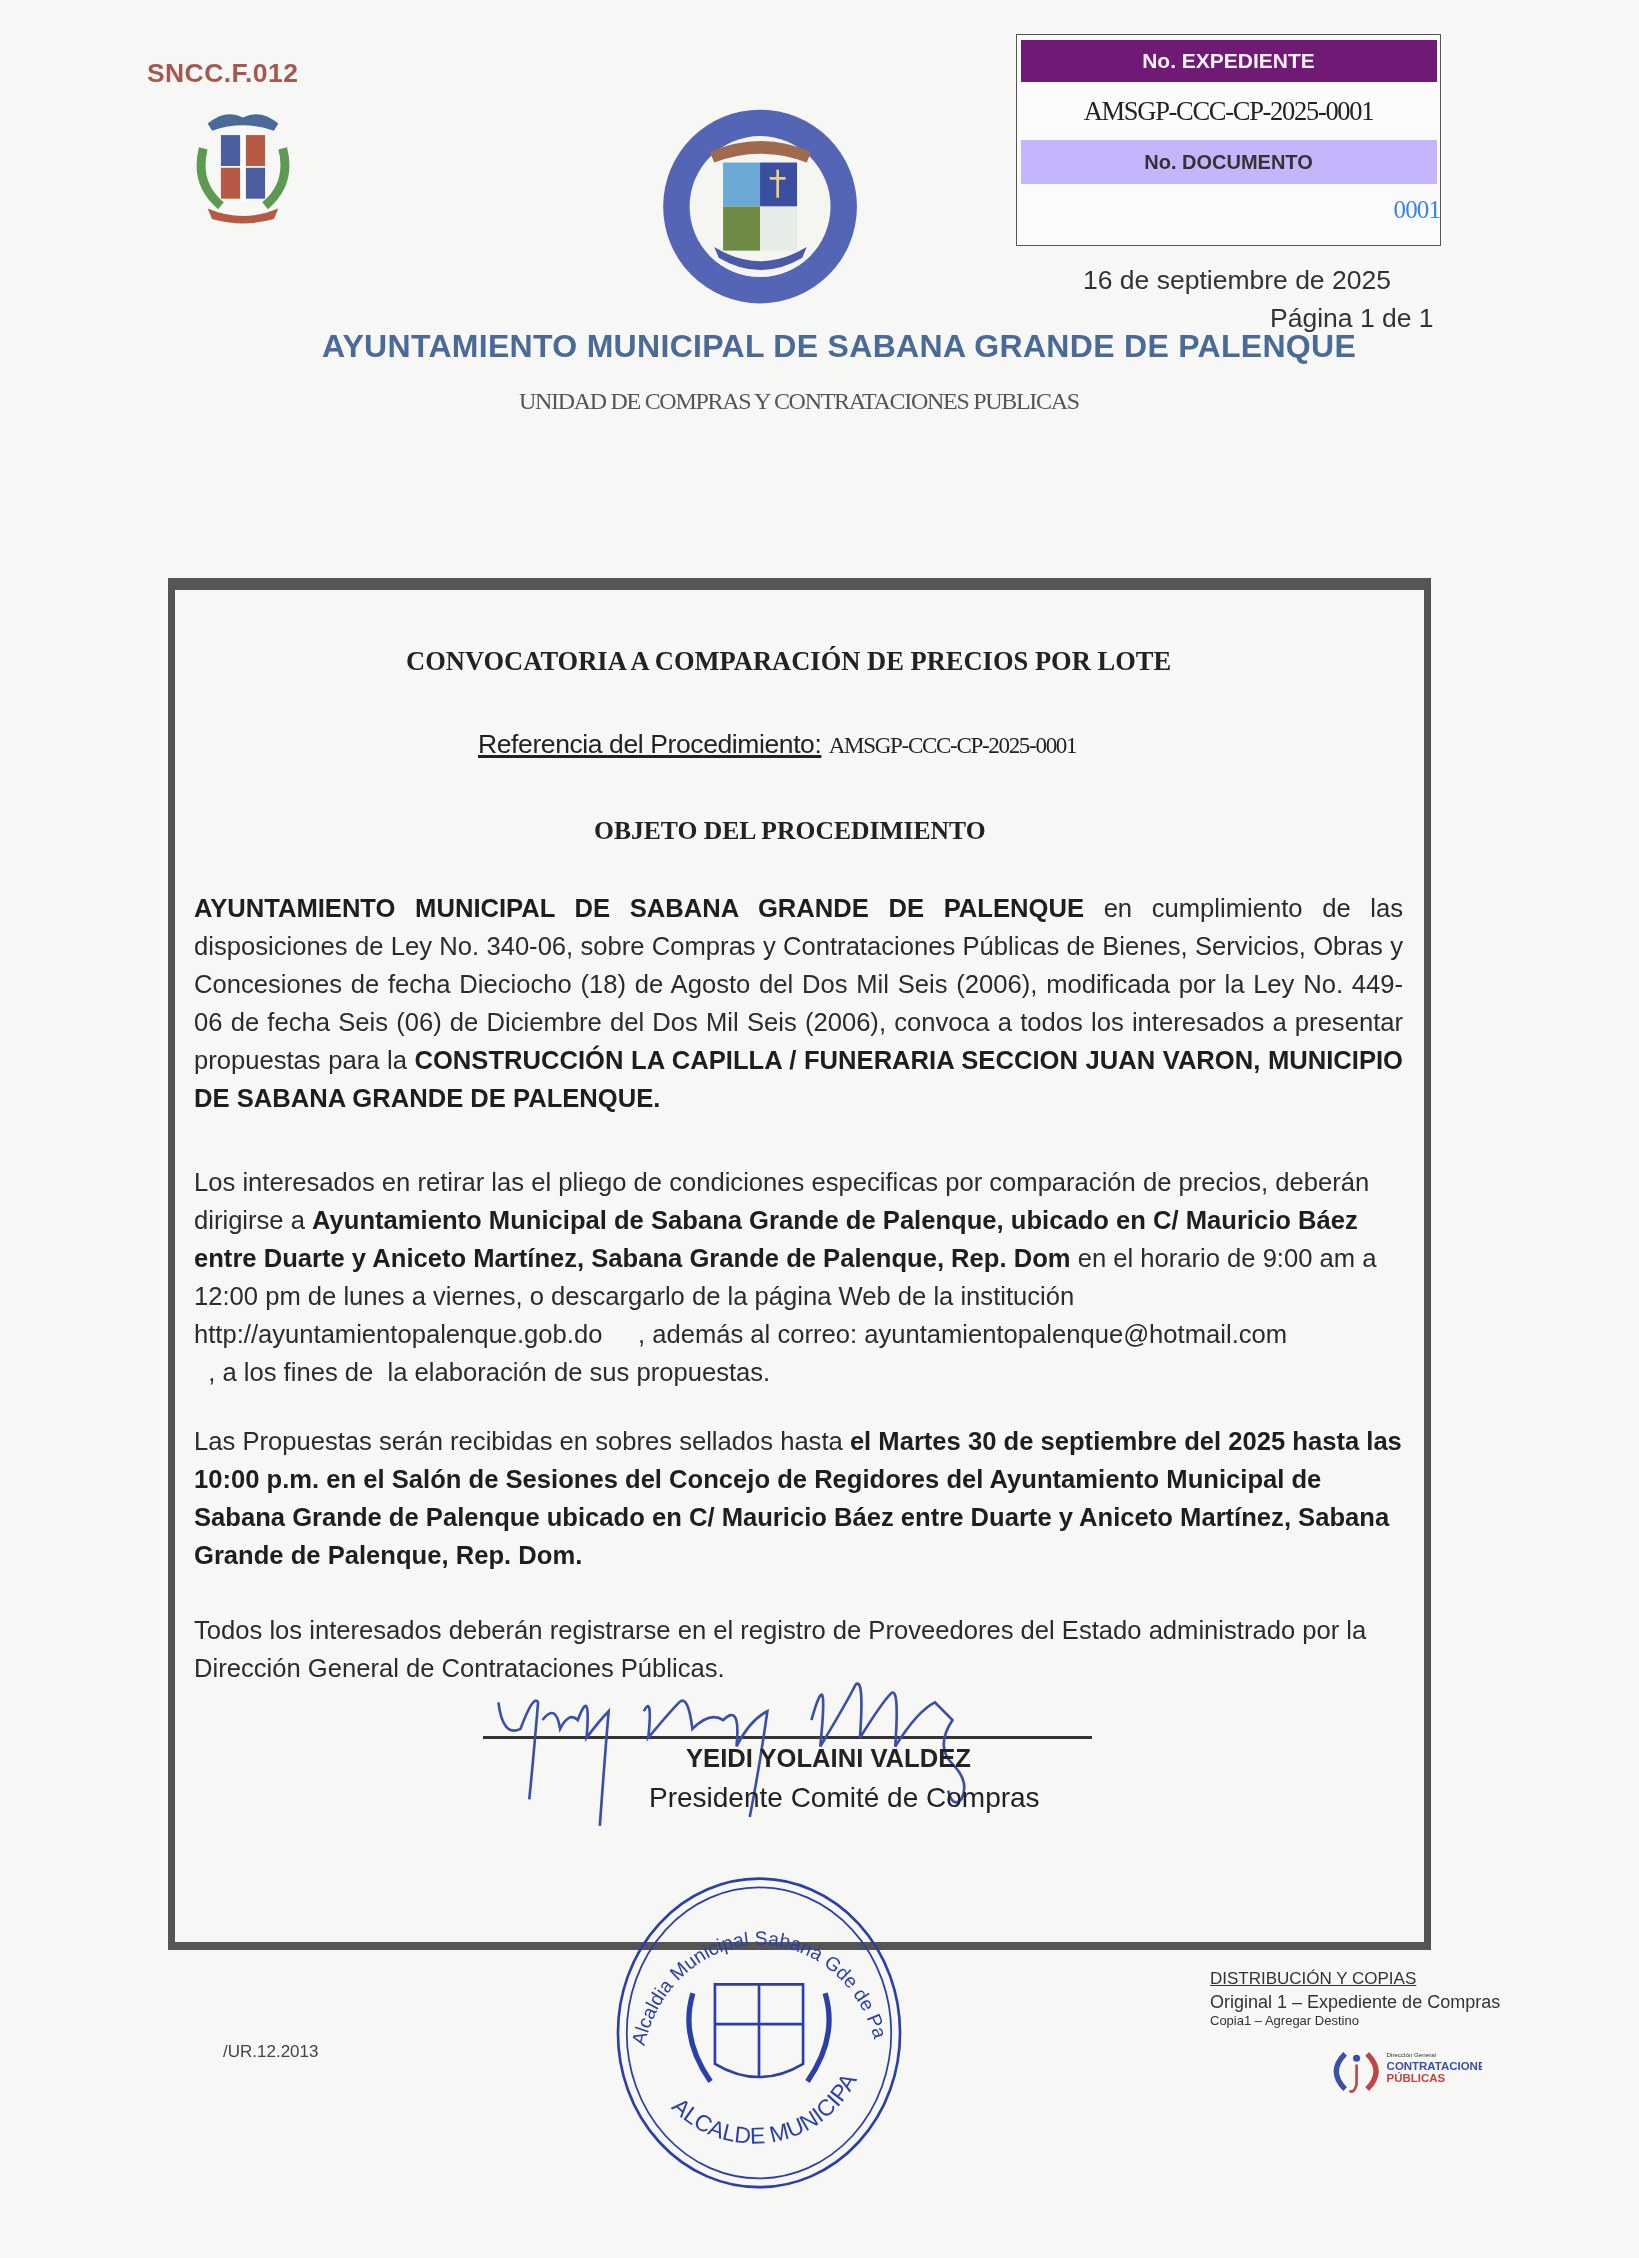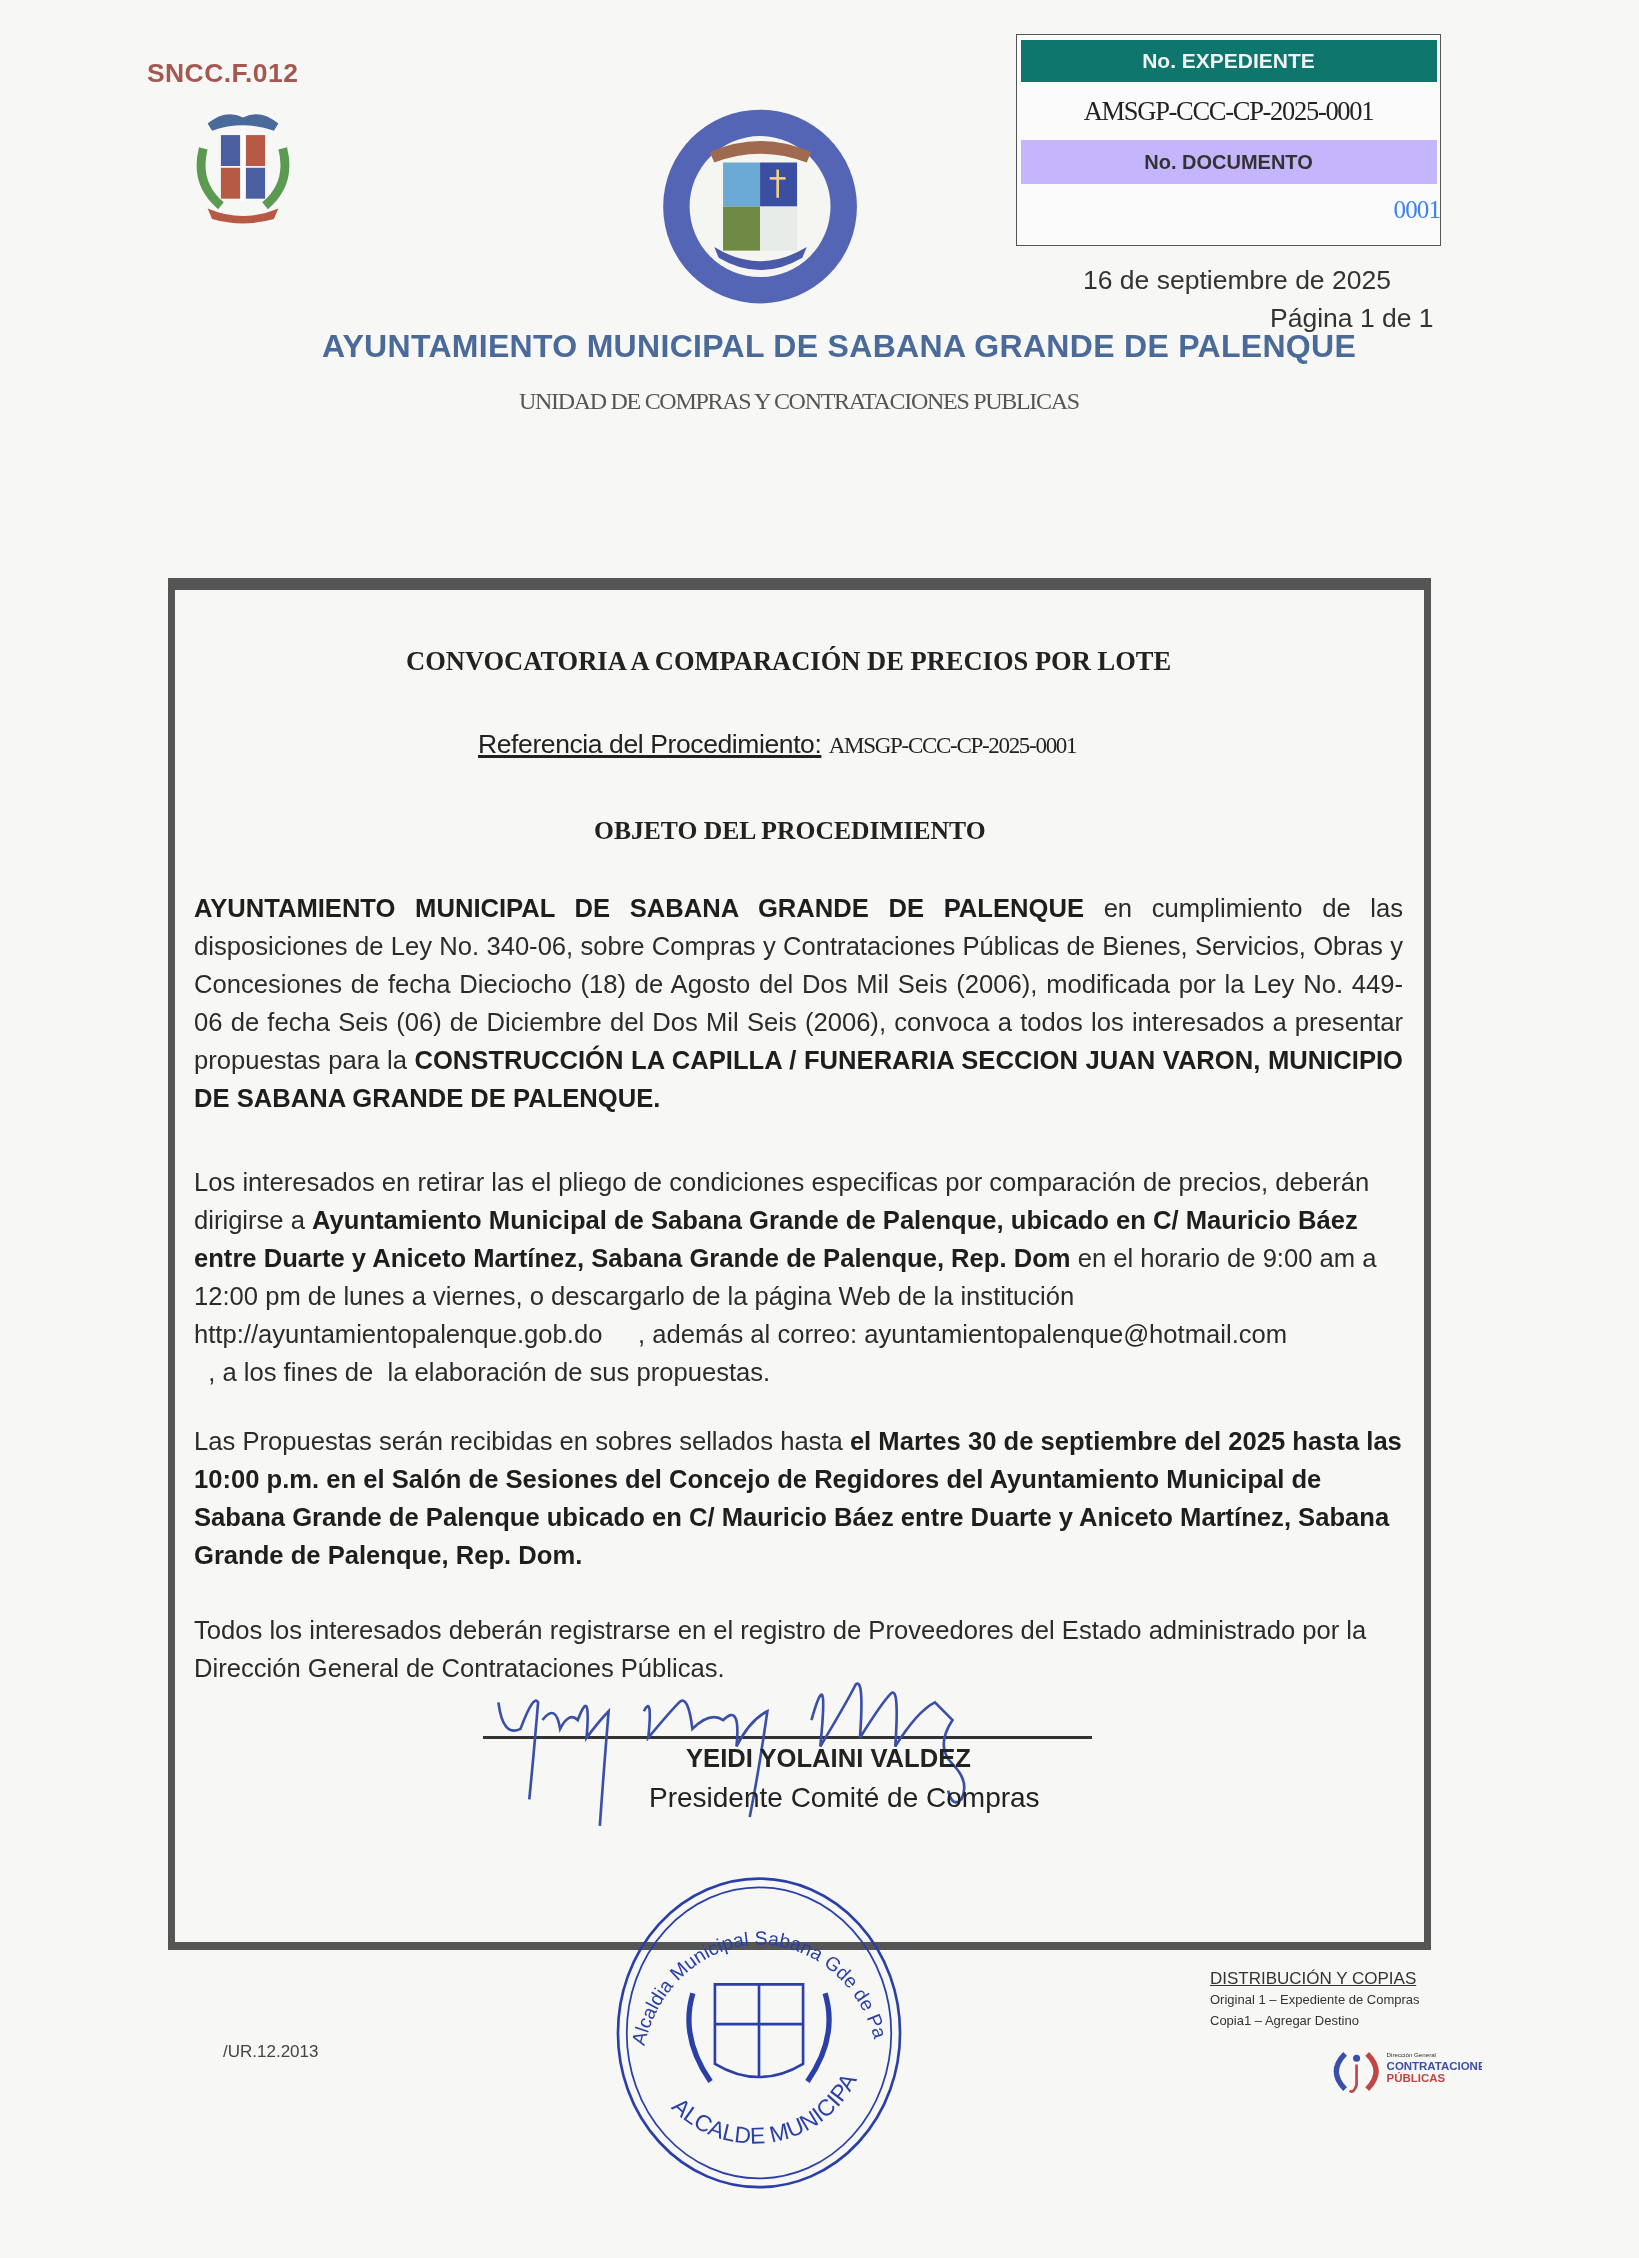--- a/index.html
+++ b/index.html
@@ -13,21 +13,21 @@
 
   
   .form-code { left: 147px; top: 58px; font-size: 26.5px; font-weight: bold; color: #a5584f; letter-spacing: 0.4px; }
   .coat-left { left: 190px; top: 104px; width: 106px; height: 124px; }
 
   
   .muni-logo { left: 657px; top: 99px; width: 207px; height: 216px; }
 
   
   .exp-box { left: 1016px; top: 34px; width: 425px; height: 212px; border: 1.8px solid #555; background: #fbfbfb; box-sizing: border-box; }
-  .exp-head { height: 42px; background: #0f766e; color: #f2f2f2; font-weight: bold; font-size: 21px; text-align: center; line-height: 42px; margin: 5.3px 3.5px 0 3.5px; }
+  .exp-head { height: 42px; background: #701a75; color: #f2f2f2; font-weight: bold; font-size: 21px; text-align: center; line-height: 42px; margin: 5.3px 3.5px 0 3.5px; }
   .exp-val { height: 58px; text-align: center; line-height: 58px; font-family: "Liberation Serif", serif; font-size: 26.5px; letter-spacing: -1.3px; color: #222; }
   .doc-head { height: 44px; background: #c4b5fd; color: #333; font-size: 20px; font-weight: bold; text-align: center; line-height: 44px; margin: 0 3.5px; }
   .doc-val { height: 51px; text-align: right; line-height: 51px; font-family: "Liberation Serif", serif; font-size: 25px; letter-spacing: -0.9px; color: #3b82f6; }
 
   .date-text { left: 1083px; top: 265px; font-size: 26.5px; color: #333; text-align: center; }
   .page-text { left: 1270px; top: 303px; font-size: 26.5px; color: #333; }
 
   .org-title { left: 322px; top: 328px; font-size: 32px; font-weight: bold; color: #4a6a9a; letter-spacing: 0.3px; }
   .org-unit { left: 519px; top: 388px; font-family: "Liberation Serif", serif; font-size: 24px; color: #555; letter-spacing: -1.3px; }
 
@@ -48,21 +48,21 @@
   .p4 { top: 1611px; }
 
   .sig-line { left: 483px; top: 1736px; width: 609px; height: 2.6px; background: #333; }
   .signature { left: 494px; top: 1667px; width: 582px; height: 159px; }
   .sig-name { left: 686px; top: 1744px; font-size: 25.6px; font-weight: bold; color: #222; }
   .sig-role { left: 649px; top: 1782px; font-size: 28px; color: #222; }
 
   .stamp { left: 609px; top: 1861px; width: 300px; height: 335px; }
 
   .dist-title { left: 1210px; top: 1969px; font-size: 17px; color: #333; text-decoration: underline; }
-  .dist-1 { left: 1210px; top: 1992px; font-size: 13px; color: #333; }
+  .dist-1 { left: 1210px; top: 1992px; font-size: 18px; color: #333; }
   .dist-2 { left: 1210px; top: 2013px; font-size: 13px; color: #333; }
   .dgcp-logo { left: 1323px; top: 2045px; width: 159px; height: 53px; }
   .form-rev { left: 223px; top: 2042px; font-size: 17px; color: #444; }
 </style>
 </head>
 <body>
 
 <div class="abs form-code">SNCC.F.012</div>
 <svg class="abs coat-left" viewBox="0 0 120 140">
   <path d="M20 22 Q40 5 60 15 Q80 5 100 22 L95 30 Q60 18 25 30 Z" fill="#4a6a9a"></path>

